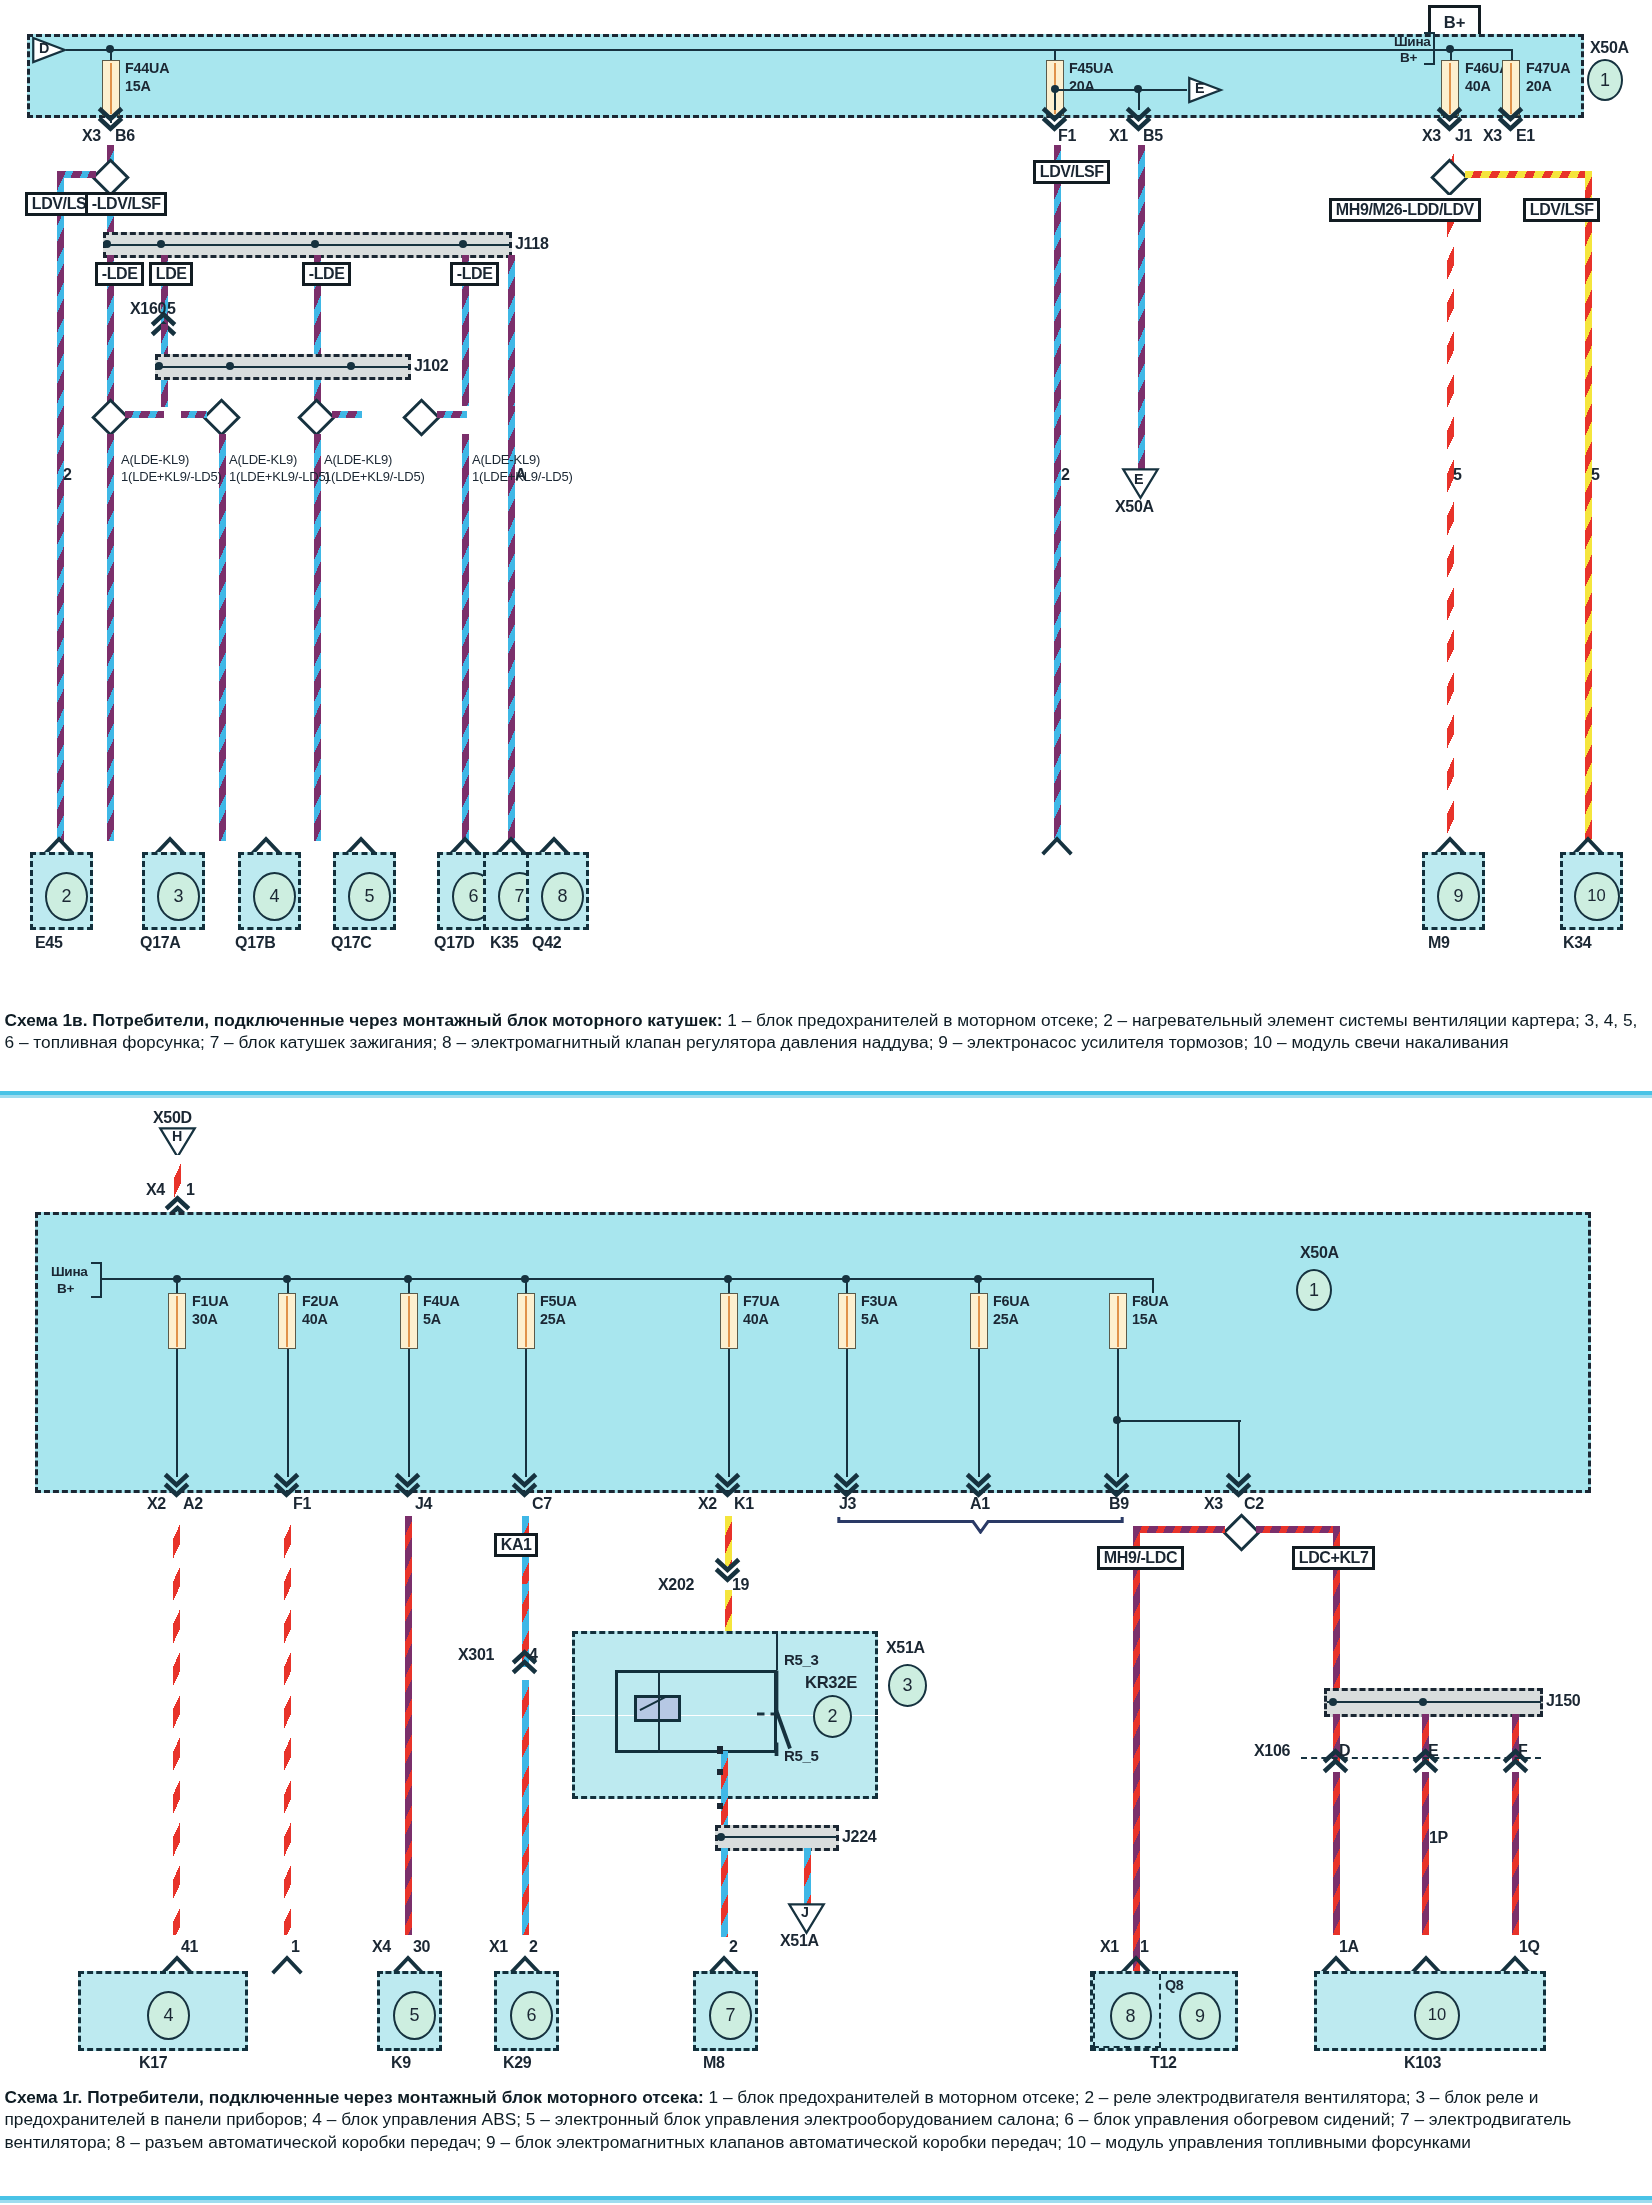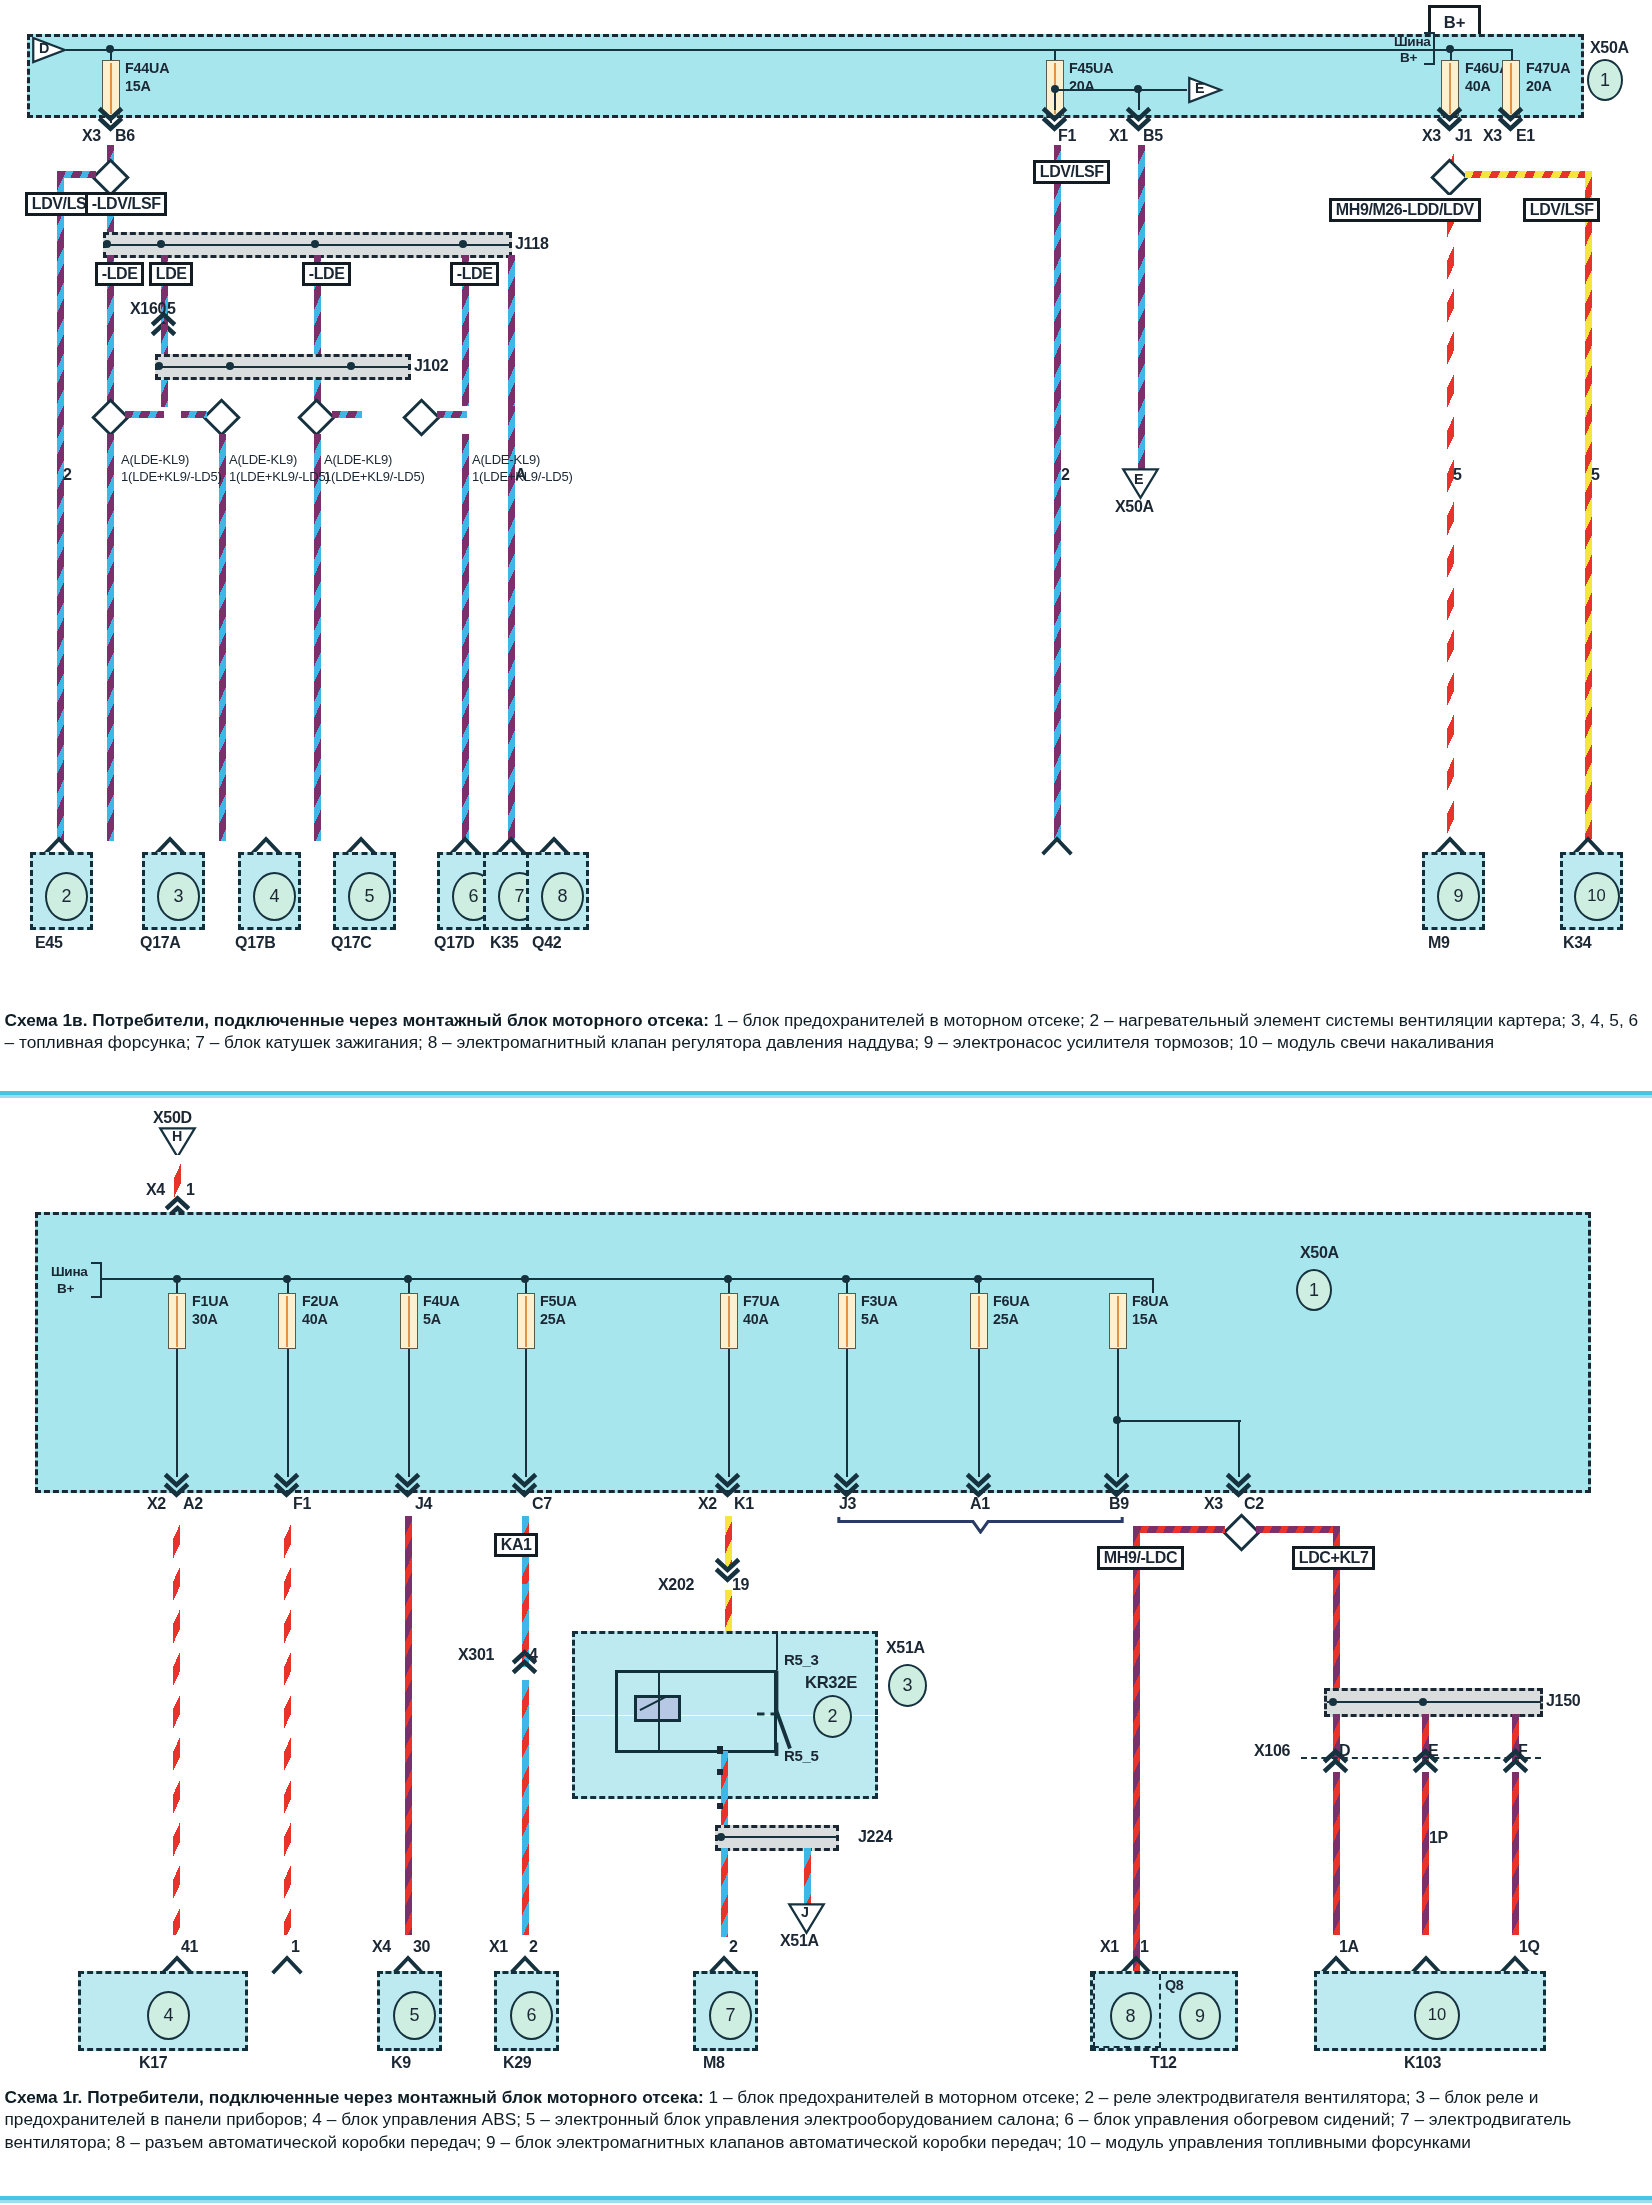--- a/index.html
+++ b/index.html
@@ -420,21 +420,21 @@
   <svg width="32" height="19.6" viewBox="0 0 42 26">
         <path d="M2 24 L21 4 L40 24" fill="none" stroke="#16323f" stroke-width="5"></path>
       </svg>
 </div>
 <div class="comp" style="left:1560px;top:852px;width:63px;height:78px;">
   <div class="cnum" style="left:10.6px;top:16.6px;width:42px;height:45px;font-size:16.6px;">10</div>
 </div>
 <div class="txt" style="left:1563px;top:934px;">K34</div>
 
 <div class="caption" style="left:4.5px;top:1009px;width:1644px;">
-  <b>Схема 1в. Потребители, подключенные через монтажный блок моторного отсека:</b><span> 1 – блок предохранителей в моторном отсеке; 2 – нагревательный элемент системы вентиляции картера; 3, 4, 5, 6 – топливная форсунка; 7 – блок катушек зажигания; 8 – электромагнитный клапан регулятора давления наддува; 9 – электронасос усилителя тормозов; 10 – модуль свечи накаливания</span>
+  <b>Схема 1в. Потребители, подключенные через монтажный блок моторного катушек:</b><span> 1 – блок предохранителей в моторном отсеке; 2 – нагревательный элемент системы вентиляции картера; 3, 4, 5, 6 – топливная форсунка; 7 – блок катушек зажигания; 8 – электромагнитный клапан регулятора давления наддува; 9 – электронасос усилителя тормозов; 10 – модуль свечи накаливания</span>
 </div>
 <div class="rule" style="left:0px;top:1091px;width:1652px;height:3.8px;"></div>
 <div class="rule2" style="left:0px;top:1095px;width:1652px;height:3px;"></div>
 
 <div class="txt" style="left:153px;top:1109px;">X50D</div>
 <div class="tri" style="left:158px;top:1125px;">
   <svg width="39" height="35" viewBox="0 0 52 46">
         <path d="M3 4 L49 4 L26 42 Z" fill="#fff" stroke="#16323f" stroke-width="3"></path>
       </svg>
 </div>
@@ -659,21 +659,21 @@
 <div class="wire w-v c-red-bl" style="left:721px;top:1751px;height:183px;"></div>
 <div class="splice" style="left:717px;top:1746px;width:0px;height:0px;"></div>
 <div class="splice" style="left:717px;top:1748px;width:0;height:0;"></div>
 
 <div class="splice" style="left:717px;top:1769px;width:0;height:0;"></div>
 
 <div class="splice" style="left:717px;top:1803px;width:0;height:0;"></div>
 <div class="splice" style="left:715px;top:1825px;width:124px;height:26px;"></div>
 <div class="splice-line" style="left:718px;top:1836px;width:119px;"></div>
 <div class="dot" style="left:717px;top:1833px;"></div>
-<div class="txt" style="left:842px;top:1828px;margin-left:16px;">J224</div>
+<div class="txt" style="left:842px;top:1828px;">J224</div>
 <div class="wire w-v c-red-bl" style="left:804px;top:1848px;height:59px;"></div>
 <div class="tri" style="left:787px;top:1901px;">
   <svg width="39" height="35" viewBox="0 0 52 46">
         <path d="M3 4 L49 4 L26 42 Z" fill="#fff" stroke="#16323f" stroke-width="3"></path>
       </svg>
 </div>
 <div class="txt-s" style="left:801px;top:1905px;font-size:14.3px;">J</div>
 <div class="txt" style="left:780px;top:1932px;">X51A</div>
 <div class="wire w-v c-red-bl" style="left:721px;top:1848px;height:89px;"></div>
 

